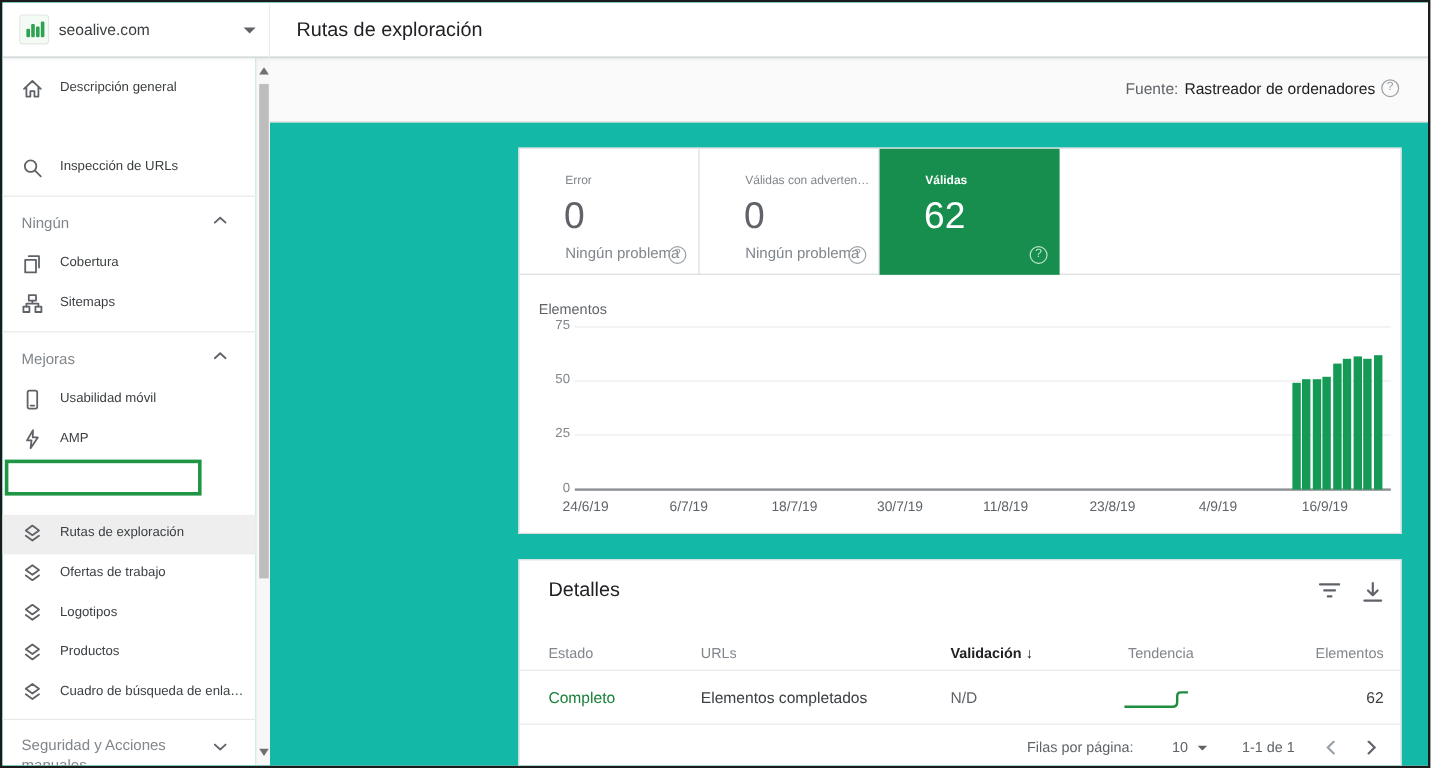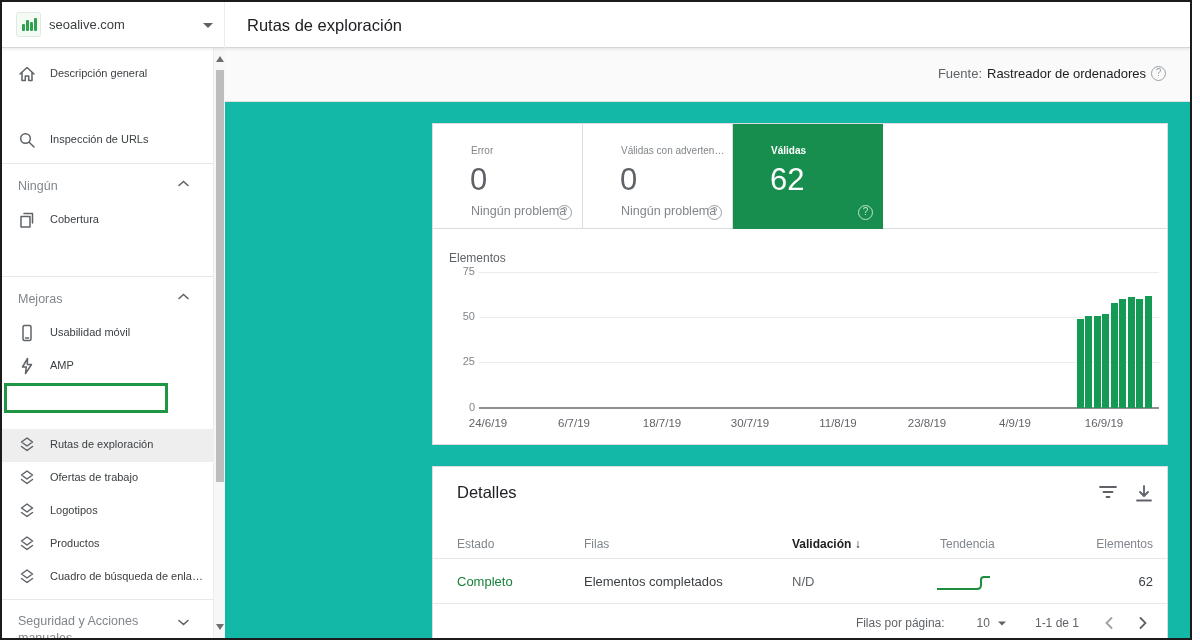--- a/index.html
+++ b/index.html
@@ -134,20 +134,29 @@
       <svg class="chevsvg chev" width="11" height="7" viewBox="0 0 11 7">
             <path d="M1 5.5 L5.5 1.5 L10 5.5"></path>
           </svg>
     </div>
     <div class="nav-item" style="top:156px">
       <svg class="icon nicon" viewBox="0 0 18 18">
             <path d="M6 2.5 H14.5 V12"></path>
             <rect x="3" y="5.5" width="9" height="10.5"></rect>
           </svg>
       <span class="nlabel">Cobertura</span>
+    </div>
+    <div class="nav-item" style="top:189px">
+      <svg class="icon nicon" viewBox="0 0 18 18">
+            <rect x="6" y="2" width="6" height="4.5"></rect>
+            <rect x="1.5" y="11.5" width="5" height="4.5"></rect>
+            <rect x="11.5" y="11.5" width="5" height="4.5"></rect>
+            <path d="M9 6.5 V9 M4 11.5 V9 H14 V11.5"></path>
+          </svg>
+      <span class="nlabel">Sitemaps</span>
     </div>
 
     <div class="side-sep" style="top:228px"></div>
 
     <div class="section-label" style="top:243px">
       <span class="slabel">Mejoras</span>
       <svg class="chevsvg chev" width="11" height="7" viewBox="0 0 11 7">
             <path d="M1 5.5 L5.5 1.5 L10 5.5"></path>
           </svg>
     </div>
@@ -292,21 +301,21 @@
       <svg width="18" height="14" viewBox="0 0 18 14" stroke="#5f6368" stroke-width="1.8" stroke-linecap="round">
             <path d="M1 2 H17 M4.5 7 H13.5 M7.5 12 H10.5"></path>
           </svg>
       <svg width="18" height="17" viewBox="0 0 18 17" stroke="#5f6368" stroke-width="1.8" stroke-linecap="round" stroke-linejoin="round" fill="none">
             <path d="M9 1 V10 M5 7 L9 11 L13 7 M2 15.5 H16"></path>
           </svg>
     </div>
 
     <div class="th-row">
       <div class="th col-1">Estado</div>
-      <div class="th col-2">Filas</div>
+      <div class="th col-2">URLs</div>
       <div class="th col-3 th-sorted"><span>Validación</span> <span>↓</span></div>
       <div class="th col-4">Tendencia</div>
       <div class="th col-5">Elementos</div>
     </div>
 
     <div class="td-row">
       <div class="td col-1 td-estado">Completo</div>
       <div class="td col-2">Elementos completados</div>
       <div class="td col-3" style="color:#5f6368">N/D</div>
       <svg style="position:absolute; left:500px; top:11px" width="62" height="24" viewBox="0 0 62 24">

